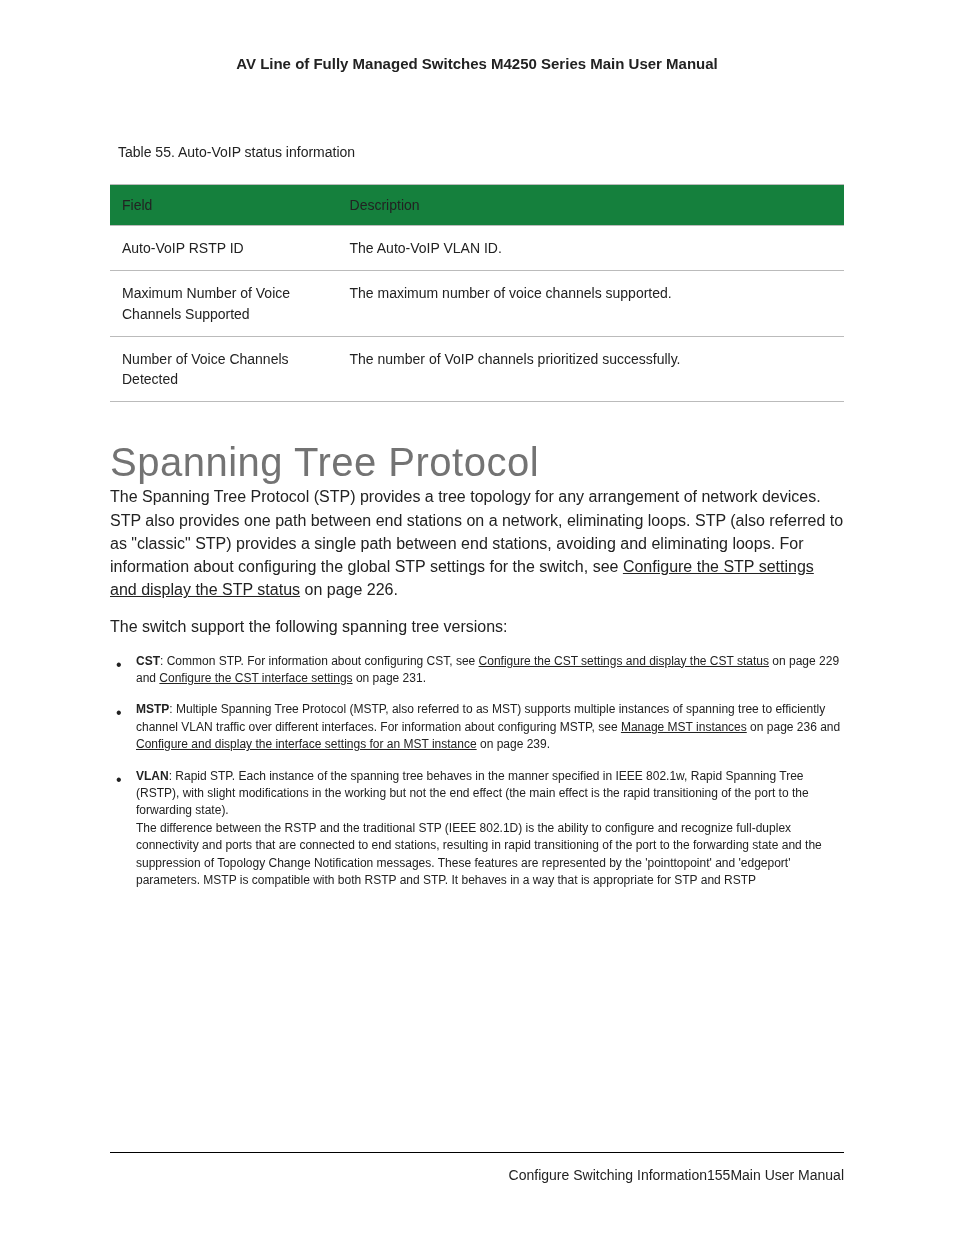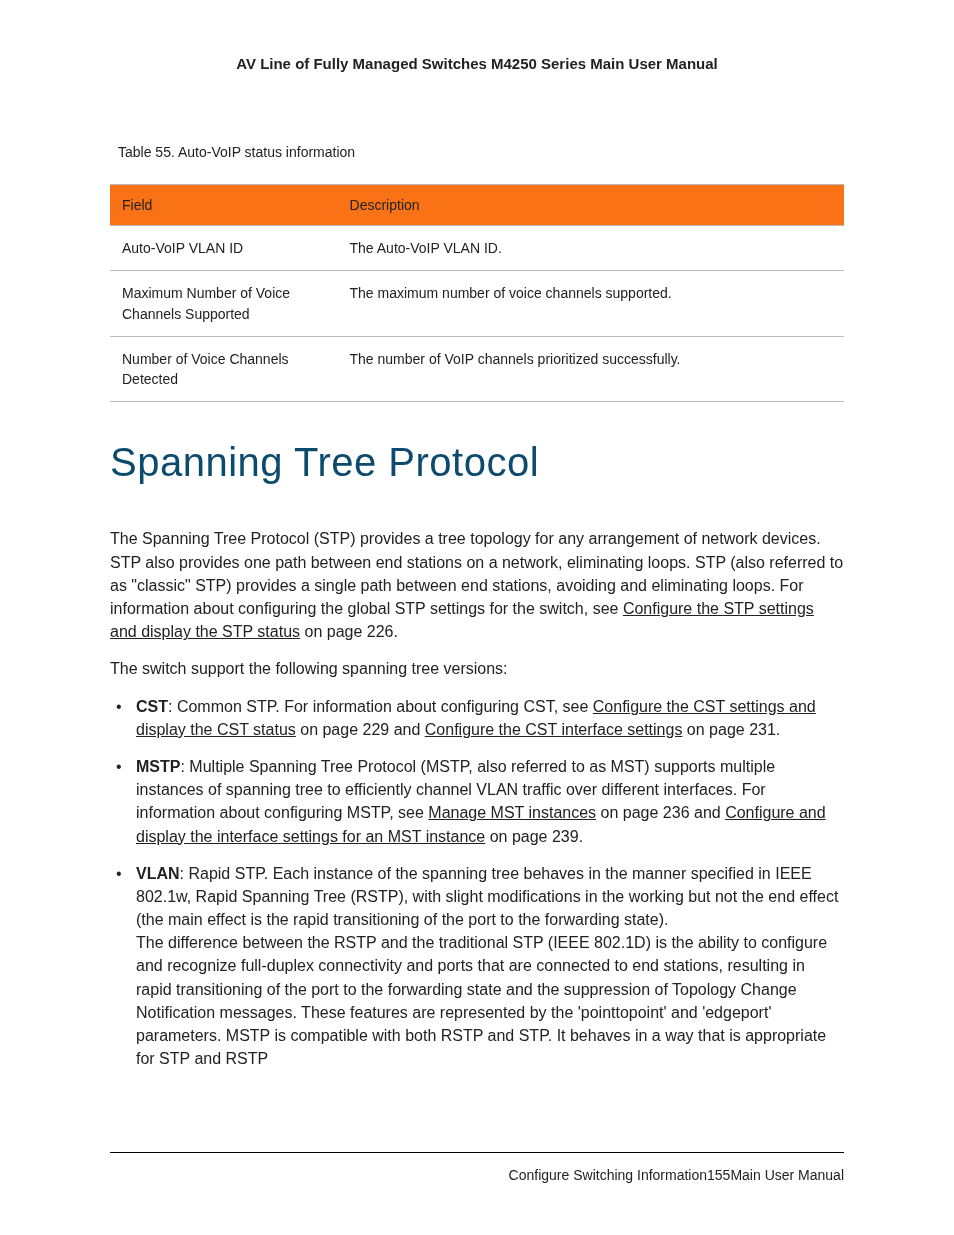--- a/index.html
+++ b/index.html
@@ -23,54 +23,53 @@
     margin-bottom: 24px;
     margin-left: 8px;
   }
   table {
     width: 100%;
     border-collapse: collapse;
     font-size: 14px;
     margin-bottom: 38px;
   }
   th {
-    background: #f97316;
+    background: #15803d;
     font-weight: normal;
     text-align: left;
     padding: 12px 12px;
     border-top: 1px solid #bbb;
     border-bottom: 1px solid #bbb;
   }
   td {
     padding: 12px 12px;
     border-bottom: 1px solid #bbb;
     vertical-align: top;
     line-height: 1.45;
   }
   th.col-field, td.col-field { width: 31%; }
   h1.section-heading {
     font-family: "Segoe UI Light", "Segoe UI", Arial, sans-serif;
     font-weight: 300;
     font-size: 40px;
-    color: #0c4a6e;
-    margin-bottom: 42px;
+    color: #737373;
     letter-spacing: 0.5px;
   }
   p.body {
     font-size: 16px;
     line-height: 1.45;
     margin-bottom: 14px;
   }
   ul.bullets {
     list-style: none;
     padding-left: 20px;
   }
   ul.bullets li {
     position: relative;
-    font-size: 16px;
+    font-size: 12px;
     line-height: 1.45;
     padding-left: 6px;
     margin-bottom: 14px;
   }
   ul.bullets li::before {
     content: "•";
     position: absolute;
     left: -14px;
     top: 0;
     font-size: 16px;
@@ -102,21 +101,21 @@
 
 <table>
   <thead>
     <tr>
       <th class="col-field" data-bind="table.columns.field">Field</th>
       <th data-bind="table.columns.description">Description</th>
     </tr>
   </thead>
   <tbody>
     <tr>
-      <td class="col-field" data-bind="table.rows.0.field">Auto-VoIP VLAN ID</td>
+      <td class="col-field" data-bind="table.rows.0.field">Auto-VoIP RSTP ID</td>
       <td data-bind="table.rows.0.description">The Auto-VoIP VLAN ID.</td>
     </tr>
     <tr>
       <td class="col-field" data-bind="table.rows.1.field">Maximum Number of Voice Channels Supported</td>
       <td data-bind="table.rows.1.description">The maximum number of voice channels supported.</td>
     </tr>
     <tr>
       <td class="col-field" data-bind="table.rows.2.field">Number of Voice Channels Detected</td>
       <td data-bind="table.rows.2.description">The number of VoIP channels prioritized successfully.</td>
     </tr>

